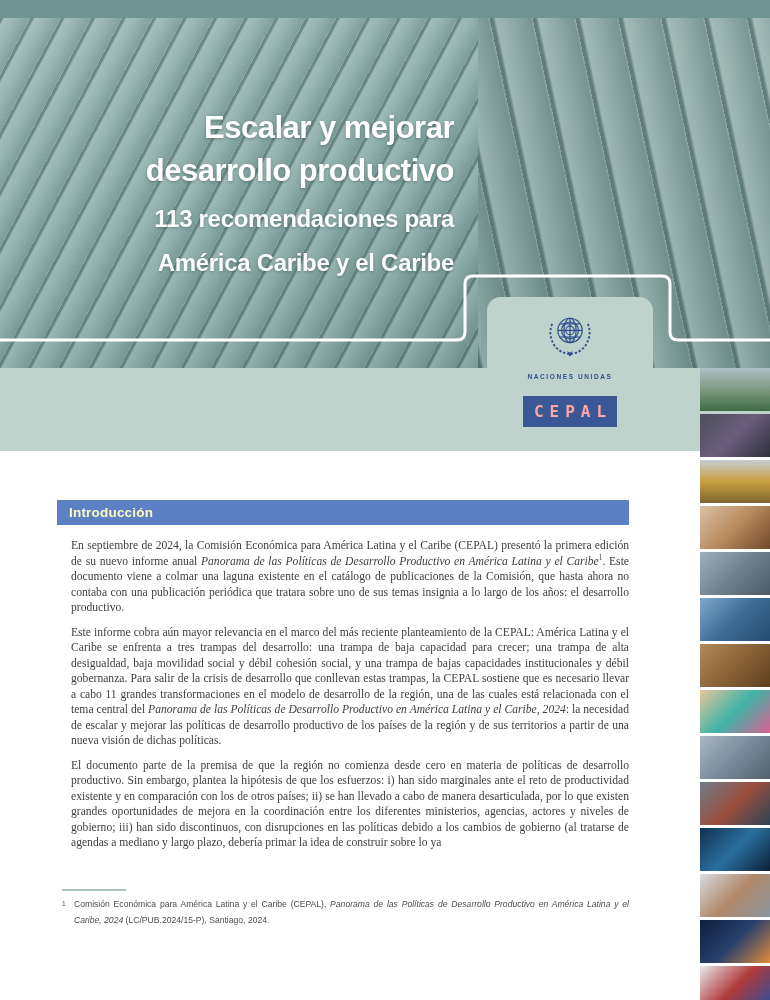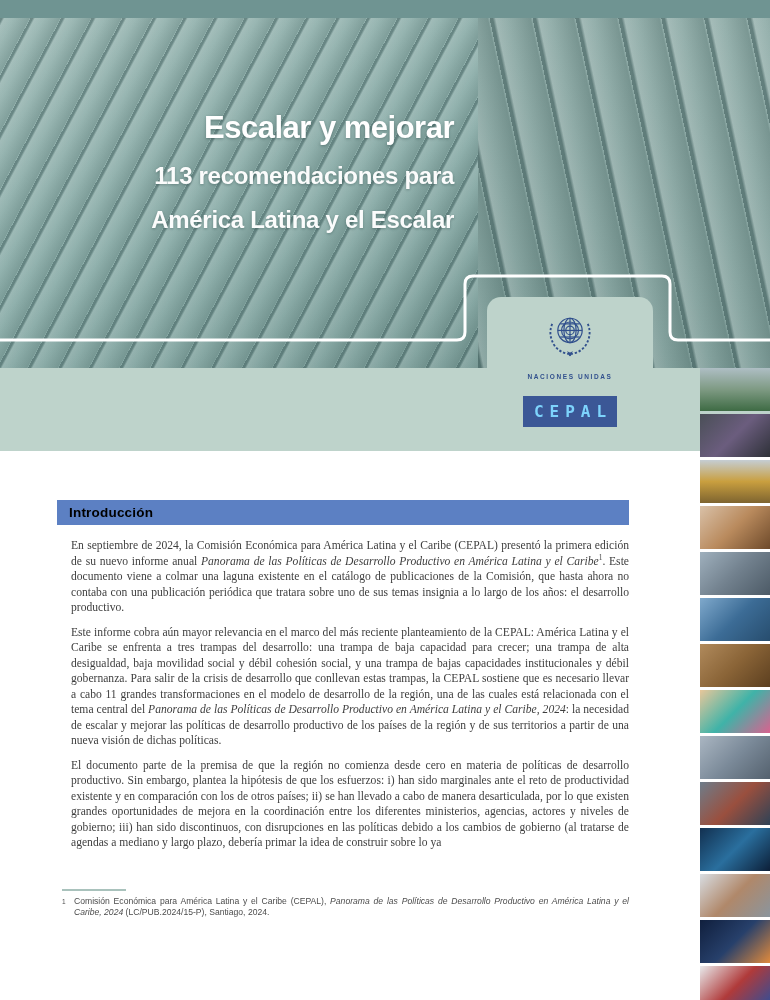--- a/index.html
+++ b/index.html
@@ -37,39 +37,39 @@
   .subtitle-gap { height:5px; }
 
   .tab { position:absolute; left:487px; top:297px; width:166px; height:154px;
     background:#bed3cb; border-radius:14px 14px 0 0; }
   .tab-inner { position:absolute; left:0; top:0; width:100%; text-align:center; }
   .un-emblem { margin-top:10px; width:60px; height:60px; }
   .org-name { margin-top:2px; font-size:6.5px; font-weight:bold; letter-spacing:1.6px; color:#31508d; }
   .cepal-box { margin:16px auto 0 auto; width:94px; height:31px; background:#3b5796;
     display:flex; align-items:center; justify-content:center;
     font-family:"DejaVu Sans Mono", monospace; font-weight:bold; font-size:16px;
-    letter-spacing:6px; color:#7dd3fc; text-indent:6px; }
+    letter-spacing:6px; color:#fca5a5; text-indent:6px; }
 
   
   .photo-strip { position:absolute; left:700px; top:368px; width:70px; height:632px;
     display:flex; flex-direction:column; gap:3px; overflow:hidden; }
   .photo { width:70px; height:43px; flex:0 0 43px; }
 
   
   .intro-bar { position:absolute; left:57px; top:500px; width:572px; height:25px;
-    background:#5c80c3; color:#000000; font-weight:bold; font-size:13.5px;
+    background:#5c80c3; color:#fef9c3; font-weight:bold; font-size:13.5px;
     display:flex; align-items:center; padding-left:12px; letter-spacing:0.2px; }
   .body-col { position:absolute; left:71px; top:538px; width:558px; color:#3e3e3e;
     font-size:11.6px; line-height:15.5px; text-align:justify; }
   .body-col p { margin-bottom:9px;font-family:Liberation Serif, serif; }
   .body-col sup { font-size:7.5px; vertical-align:super; line-height:0; }
 
   .footnote-wrap { position:absolute; left:62px; top:889px; width:567px; }
   .footnote-rule { width:64px; height:2px; background:#a9c2bc; margin-bottom:5px; }
-  .footnote { display:flex; font-size:8.6px; line-height:11px; color:#4c4c4c; text-align:justify;justify-content:center; }
+  .footnote { display:flex; font-size:8.6px; line-height:16px; color:#4c4c4c; text-align:justify;justify-content:center; }
   .footnote .fmark { flex:0 0 12px; font-size:6.5px; vertical-align:super; }
   .footnote .ftext { flex:1; }
 </style>
 </head>
 <body>
 
 <div class="page">
 
   <div class="header">
     <div class="arch">
@@ -79,25 +79,26 @@
     <div class="topstrip"></div>
     <div class="band"></div>
 
     <svg class="outline-svg" viewBox="0 0 770 451">
       <path d="M0 340 L457 340 Q465 340 465 332 L465 284 Q465 276 473 276 L662 276 Q670 276 670 284 L670 332 Q670 340 678 340 L770 340" fill="none" stroke="#ffffff" stroke-width="3"></path>
     </svg>
 
     <div class="title-block">
       <div>
           <div class="t-line">Escalar y mejorar</div>
+          <div class="t-line">desarrollo productivo</div>
         </div>
       <div class="subtitle-gap"></div>
       <div>
           <div class="s-line">113 recomendaciones para</div>
-          <div class="s-line">América Latina y el Escalar</div>
+          <div class="s-line">América Caribe y el Caribe</div>
         </div>
     </div>
 
     <div class="tab">
       <div class="tab-inner">
         <svg class="un-emblem" viewBox="0 0 64 64">
           <g stroke="#31508d" fill="none" stroke-width="1.3">
             <circle cx="32" cy="25" r="13"></circle>
             <circle cx="32" cy="25" r="9"></circle>
             <circle cx="32" cy="25" r="4.5"></circle>

